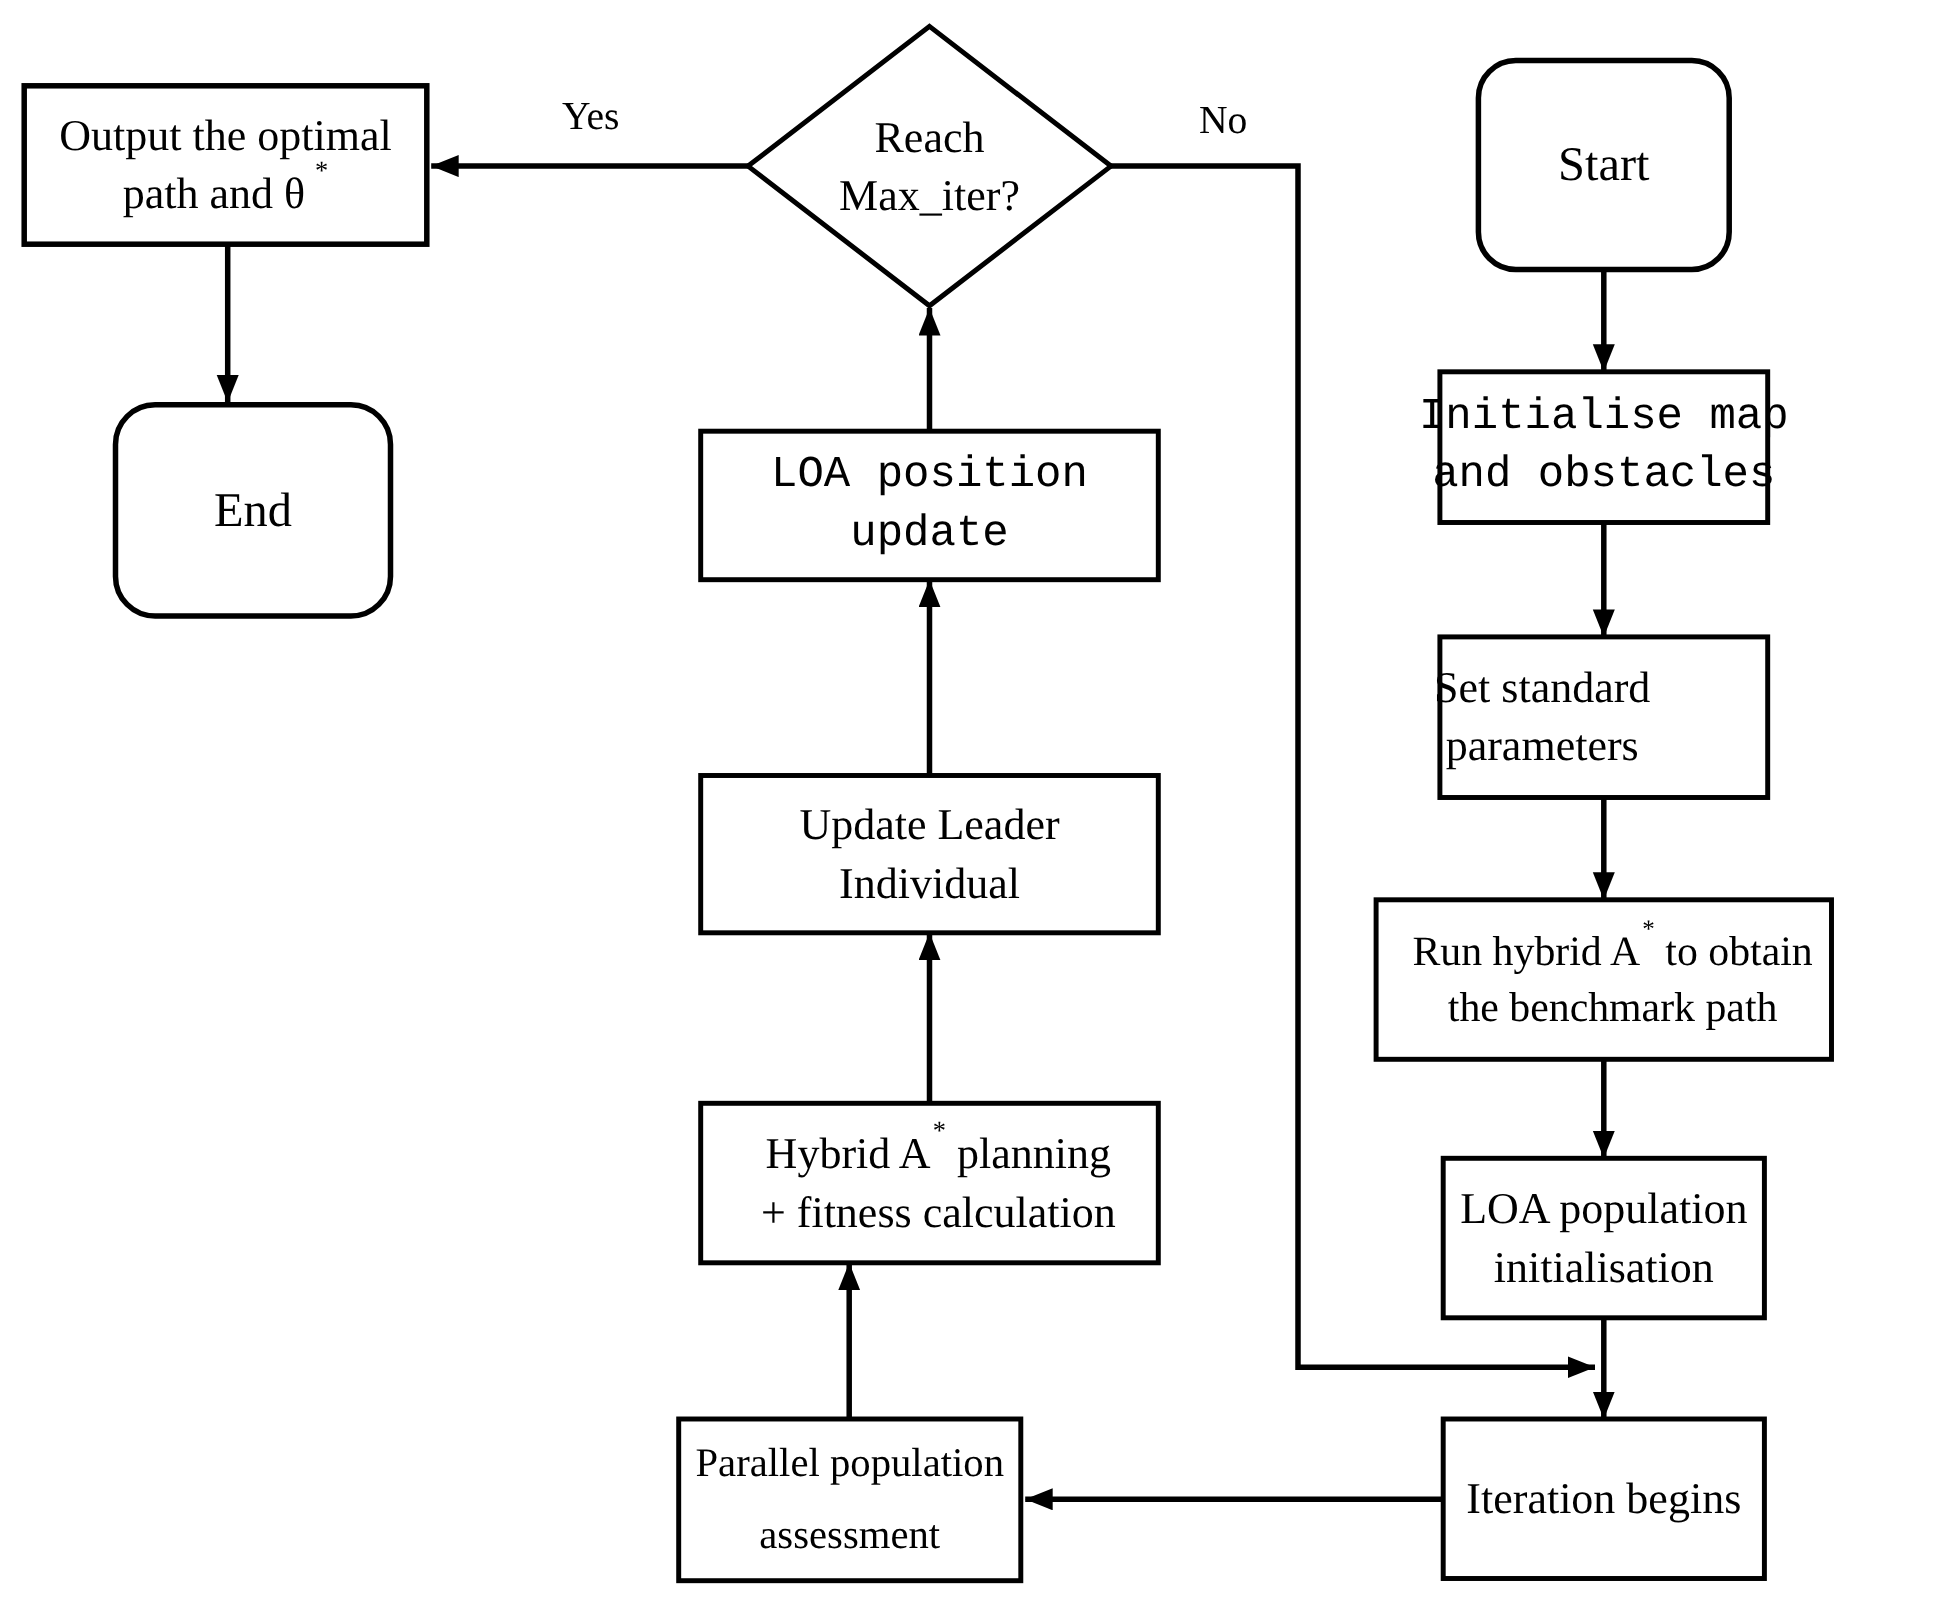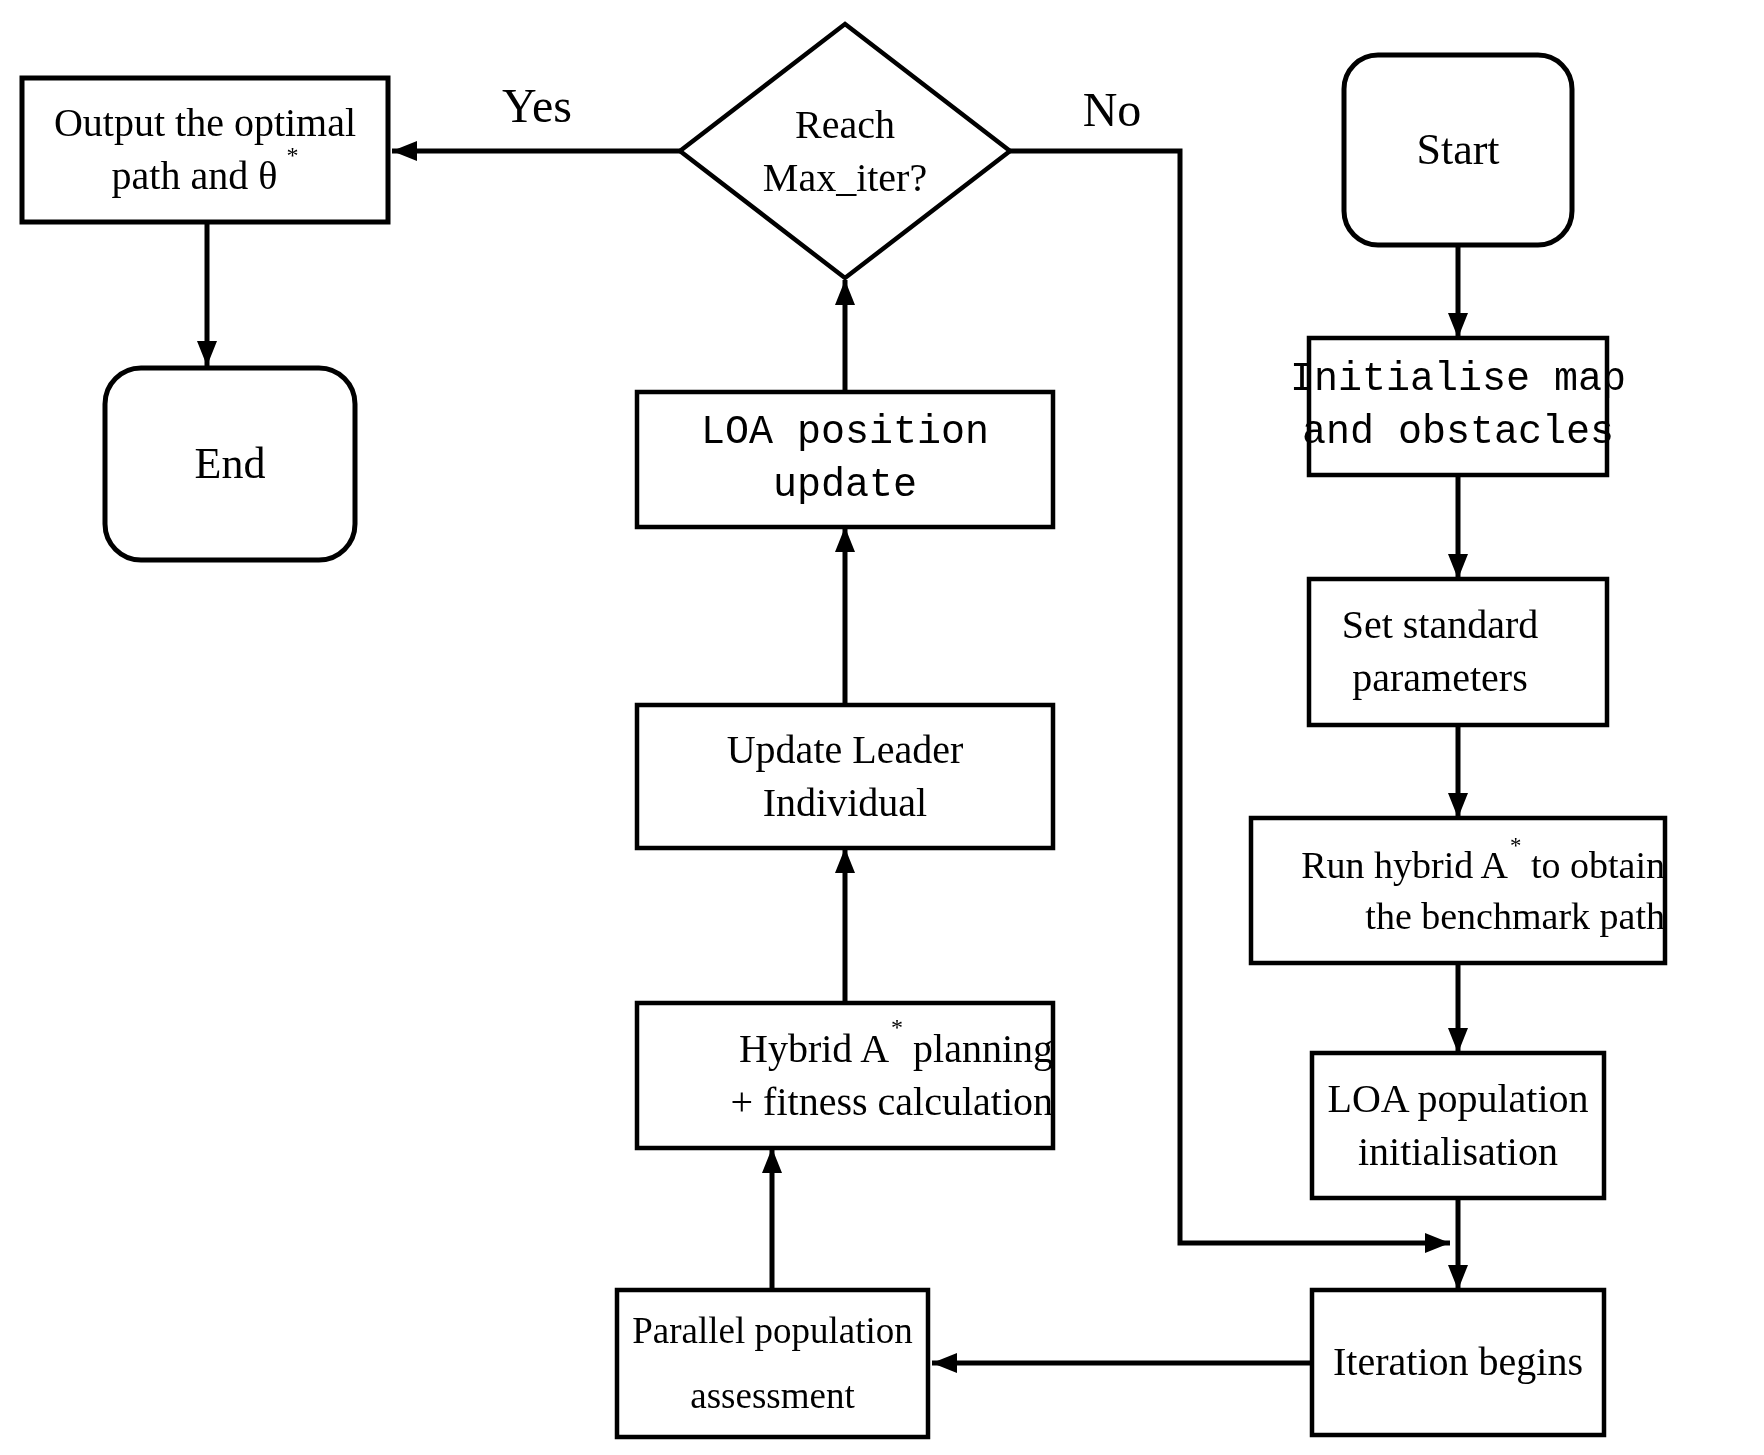--- a/index.html
+++ b/index.html
@@ -26,40 +26,40 @@
     display: flex;
     flex-direction: column;
     justify-content: center;
     align-items: center;
     text-align: center;
     line-height: 1.32;
     color: #000000;
     white-space: nowrap;
   }
   .label.align-left {
-    align-items: flex-end;
+    align-items: center;
     text-align: left;
     padding-left: 16px;
     box-sizing: border-box;
   }
   .label sup {
     font-size: 60%;
     line-height: 0;
     position: relative;
     top: -0.5em;
     margin-left: 2px;
   }
   .label sup.wide-gap {
     margin-left: 9px;
   }
   .fs44 { font-size: 44px; }
   .fs40 { font-size: 40px; }
   .fs38 { font-size: 38px; }
   .fs37 { font-size: 37px; gap: 16px; }
-  .fs36 { font-size: 48px; }
+  .fs36 { font-size: 36px; }
 </style>
 </head>
 <body>
 
 <div class="canvas">
 
   <svg width="1764" height="1455" viewBox="0 0 1764 1455">
     <defs>
       <marker id="arrow" markerUnits="userSpaceOnUse" markerWidth="26" markerHeight="21" refX="25" refY="10" orient="auto">
         <path d="M0,0 L25,10 L0,20 Z" fill="#000000"></path>
@@ -139,21 +139,21 @@
 
   <div class="label fs44" style="left:1344px; top:55px; width:228px; height:190px;">
     <div><span>Start</span></div>
   </div>
 
   <div class="label fs40" style="left:1309px; top:338px; width:298px; height:137px;font-family:Liberation Mono, monospace;">
     <div><span>Initialise map</span></div>
     <div><span>and obstacles</span></div>
   </div>
 
-  <div class="label fs40" style="left:1291px; top:579px; width:298px; height:146px;">
+  <div class="label fs40" style="left:1253px; top:579px; width:298px; height:146px;">
     <div><span>Set standard</span></div>
     <div><span>parameters</span></div>
   </div>
 
   <div class="label fs38 align-left" style="left:1251px; top:818px; width:414px; height:145px;">
     <div><span>Run hybrid A</span><sup>*</sup><span> to obtain</span></div>
     <div><span>the benchmark path</span></div>
   </div>
 
   <div class="label fs40" style="left:1312px; top:1053px; width:292px; height:145px;">

